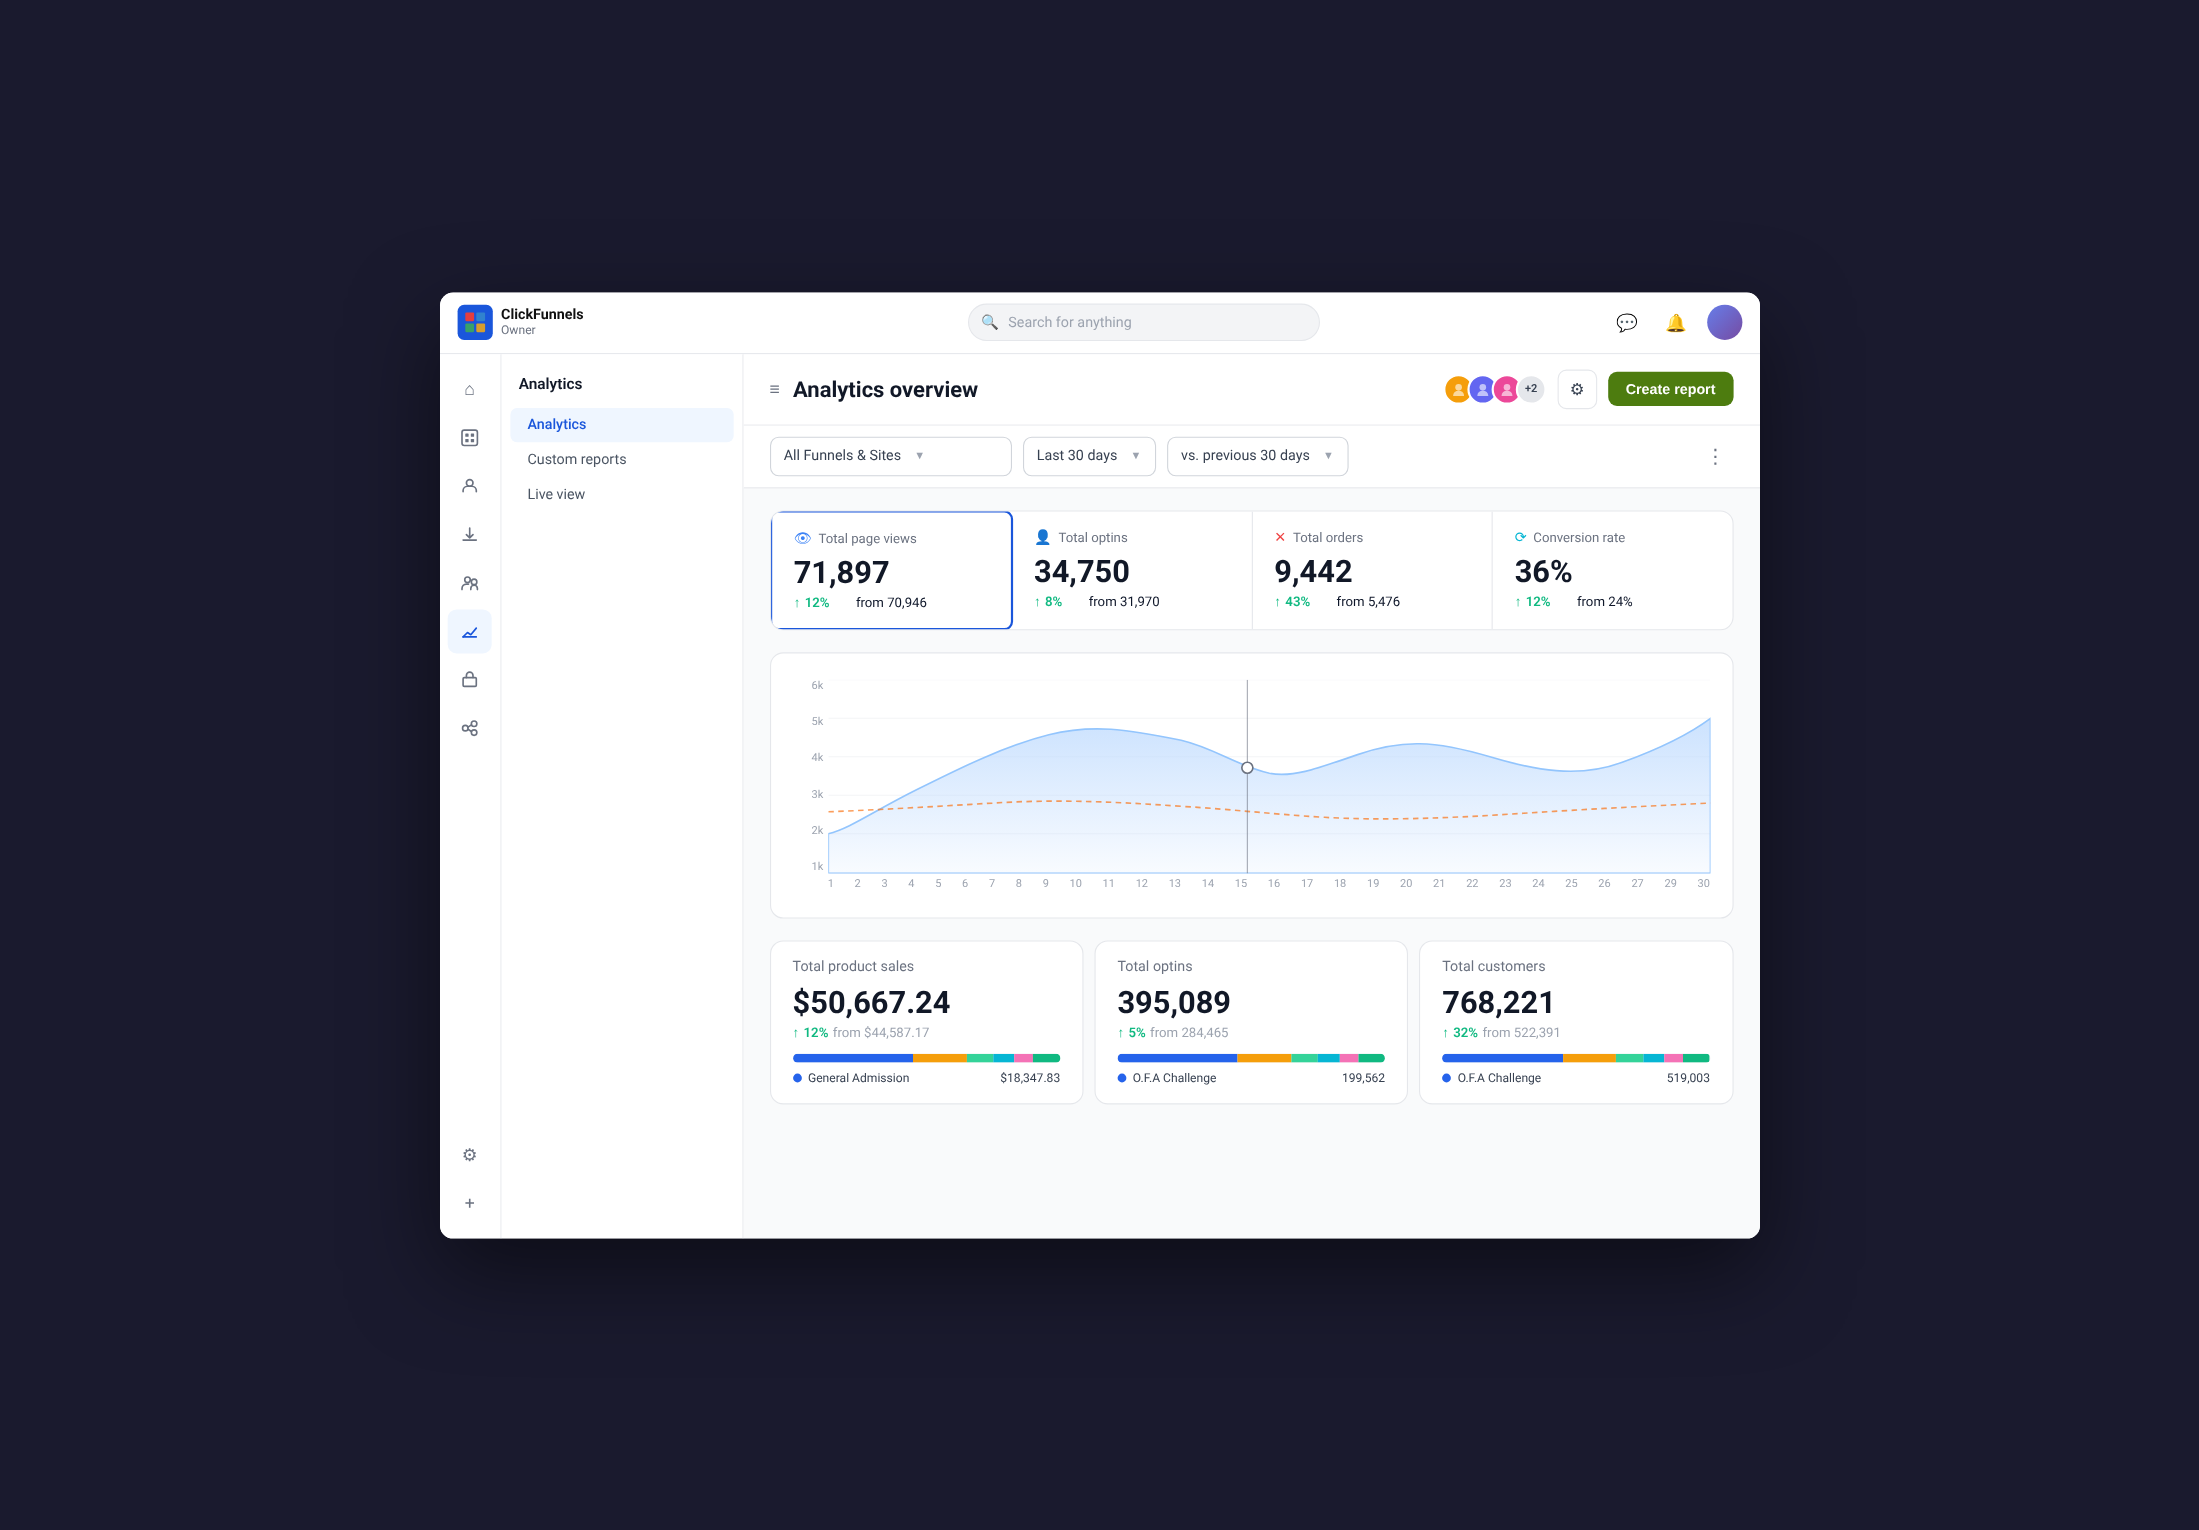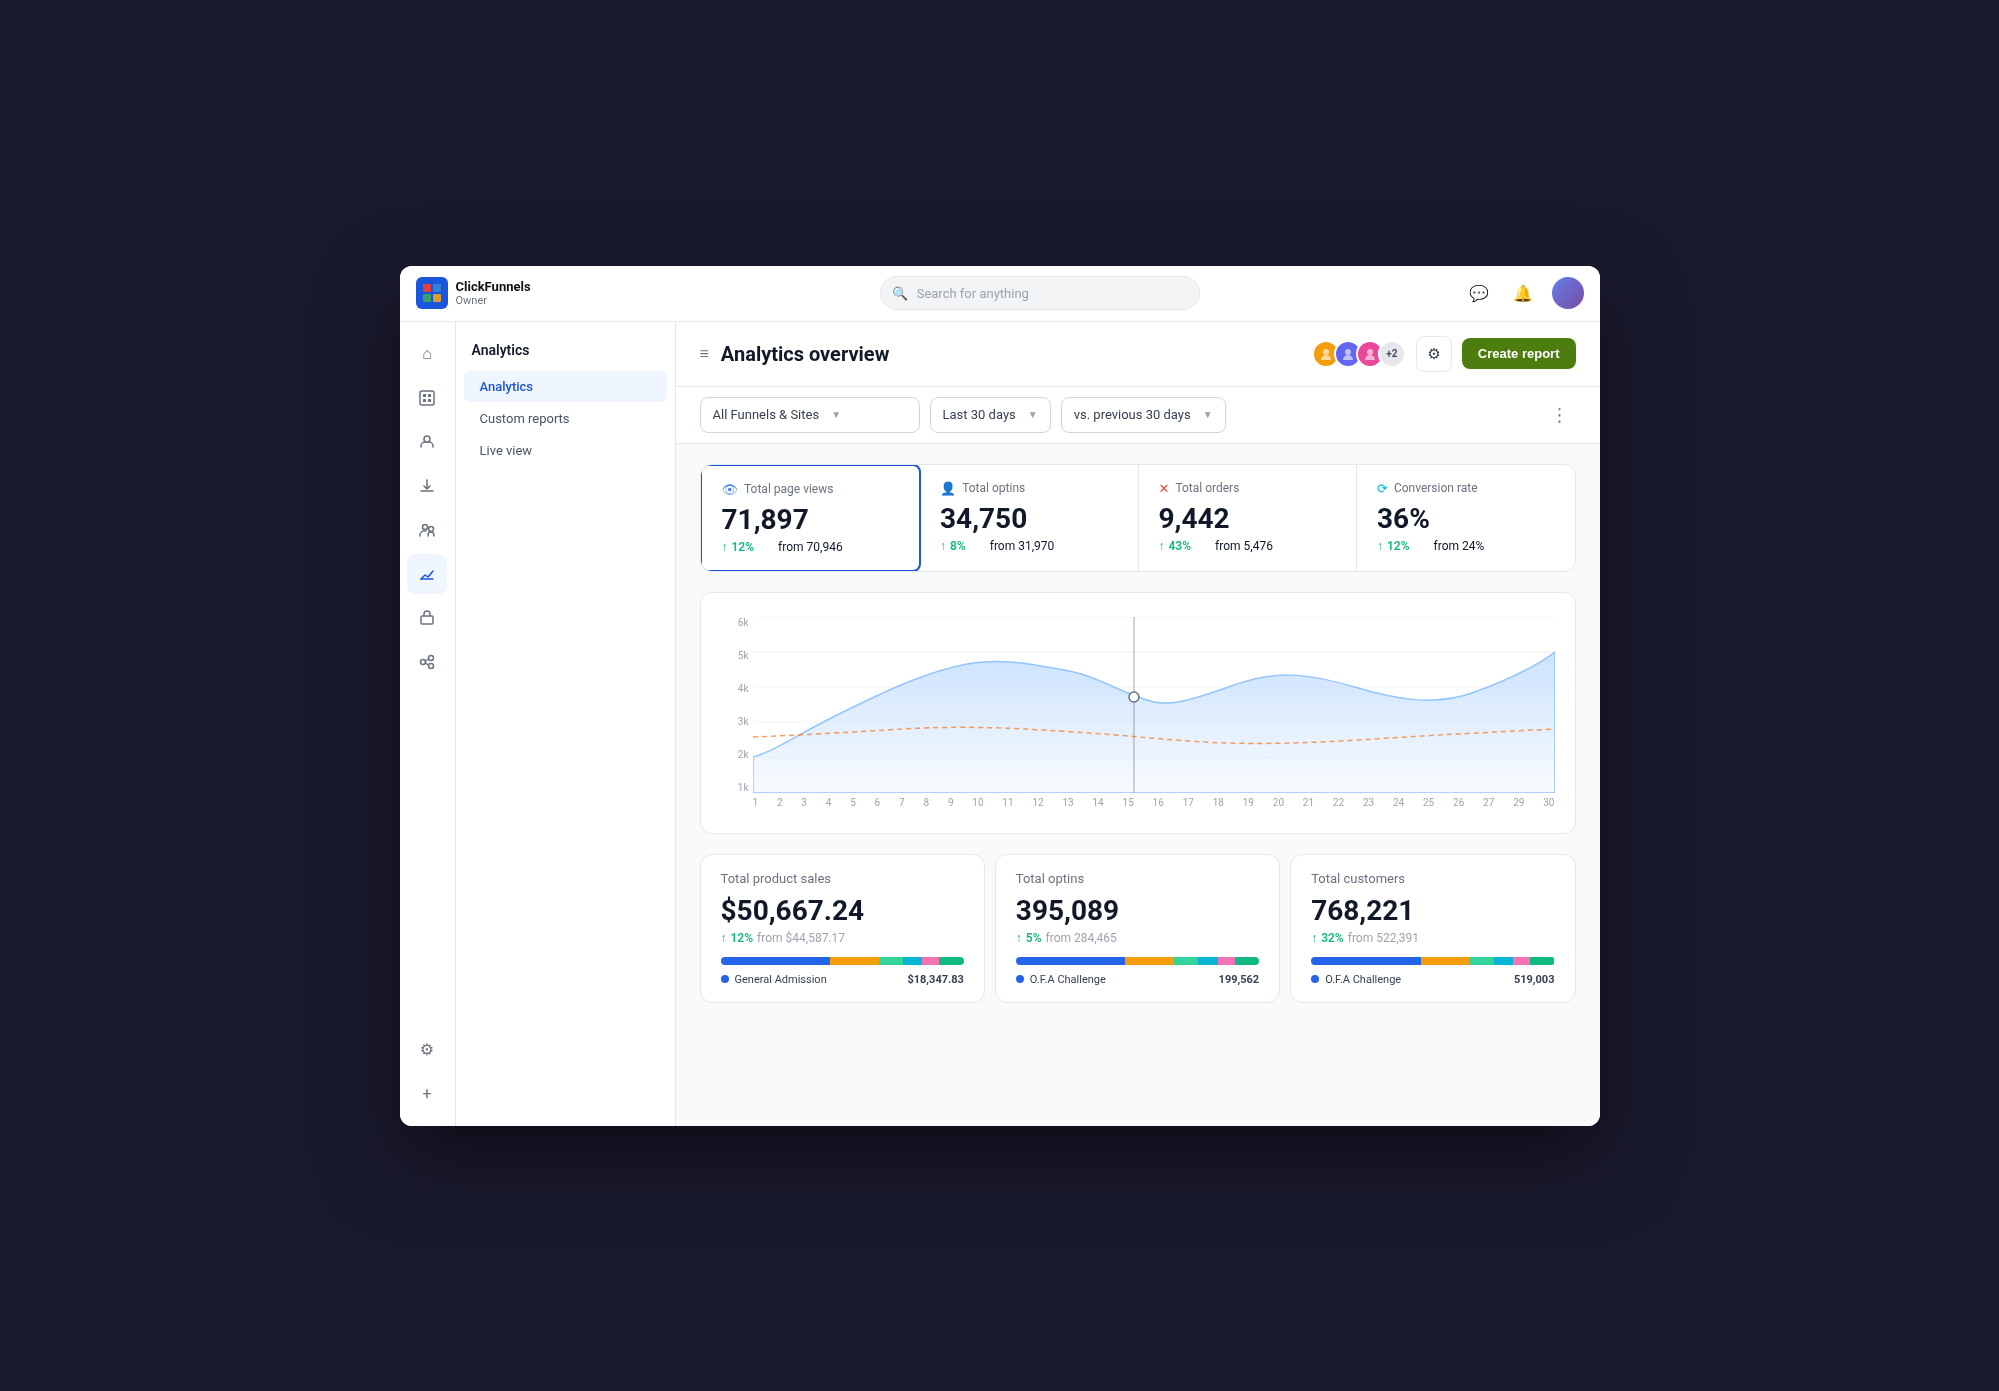--- a/index.html
+++ b/index.html
@@ -467,21 +467,21 @@
       font-size: 11px;
       color: #374151;
     }
     .card-legend-dot {
       width: 8px;
       height: 8px;
       border-radius: 50%;
     }
     .card-legend-value {
       margin-left: auto;
-      font-weight: 700;
+      font-weight: 400;
     }
     .hamburger-icon { font-size: 16px; color: #6b7280; cursor: pointer; }
   </style>
 </head>
 <body>
 
 <div class="app-window">
 
   <div class="topbar">
     <div class="topbar-logo">

